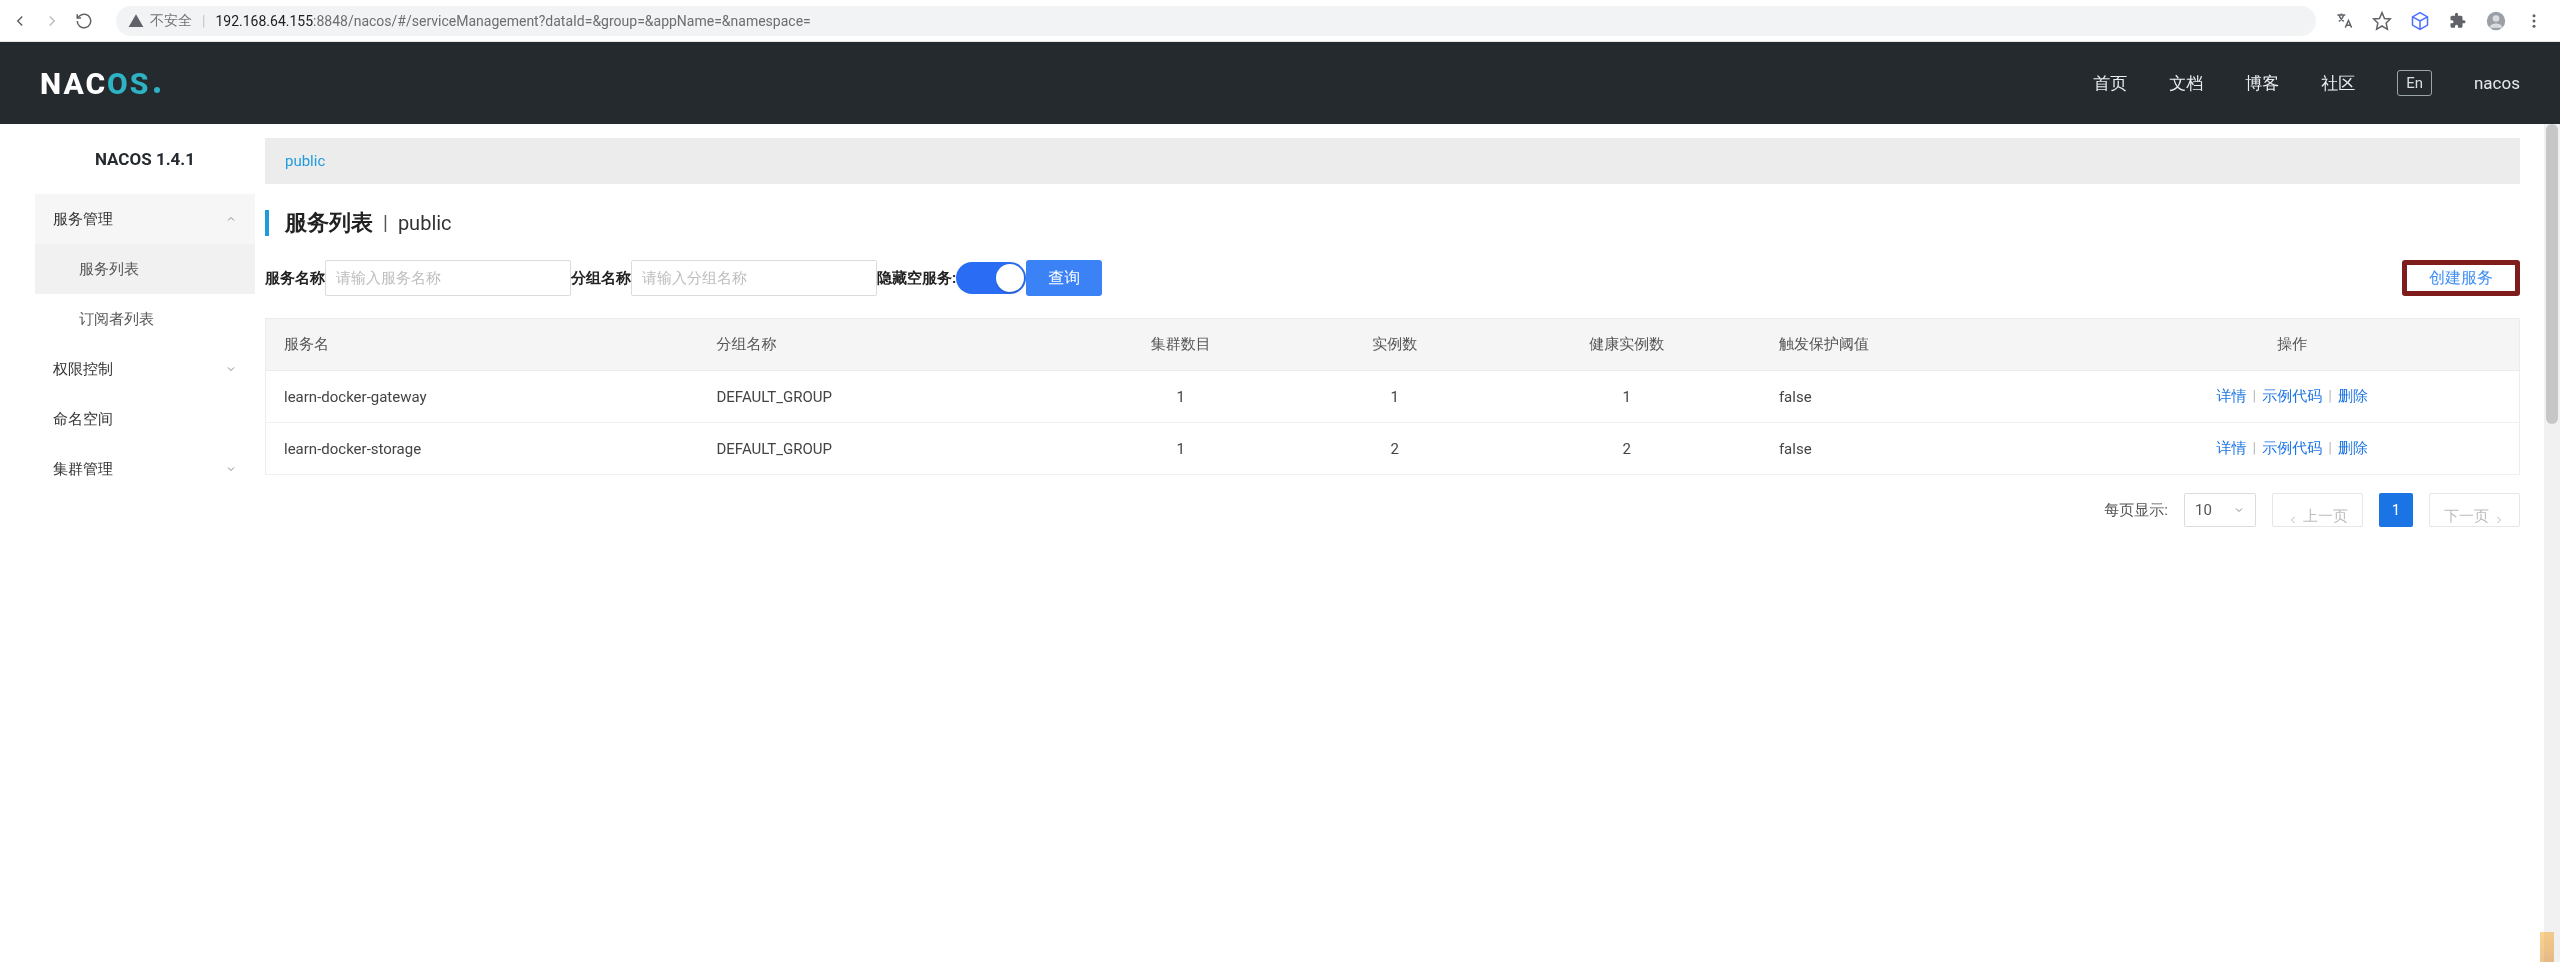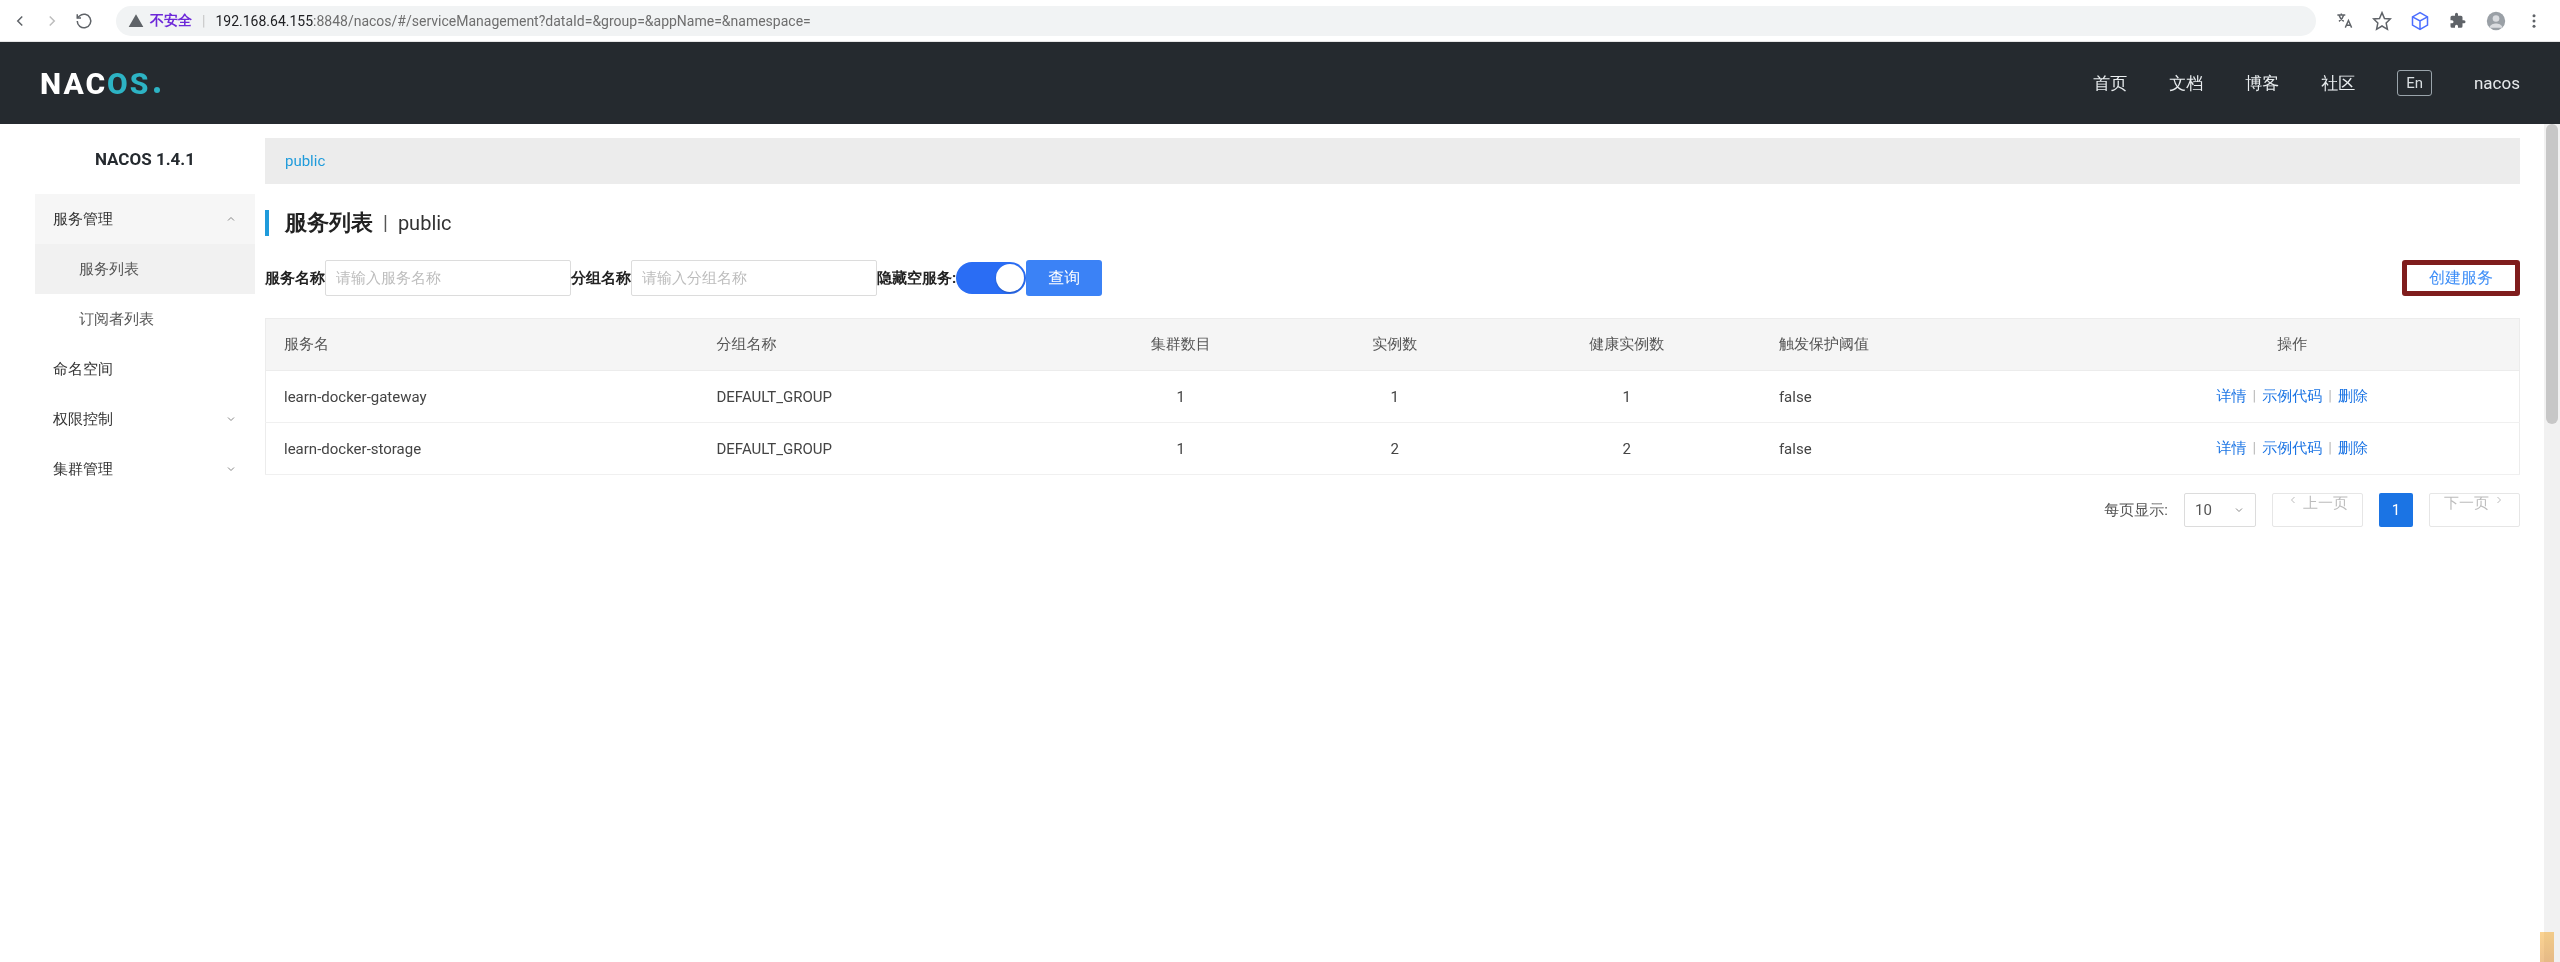--- a/index.html
+++ b/index.html
@@ -3,21 +3,21 @@
   <meta charset="utf-8">
   <style>
     * { margin: 0; padding: 0; box-sizing: border-box; font-family: -apple-system, BlinkMacSystemFont, "Segoe UI", Roboto, "Helvetica Neue", Arial, sans-serif; }
     body { background: #fff; color: #333; }
 
     
     .browser-bar { height: 42px; display: flex; align-items: center; padding: 0 10px; gap: 12px; border-bottom: 1px solid #e5e5e5; background: #fff; }
     .nav-icon { width: 20px; height: 20px; display: flex; align-items: center; justify-content: center; color: #5f6368; cursor: pointer; }
     .nav-icon.disabled { color: #bdbdbd; }
     .addr-wrap { flex: 1; display: flex; align-items: center; height: 30px; border-radius: 15px; background: #f1f3f4; padding: 0 12px; gap: 10px; font-size: 14px; color: #5f6368; margin: 0 6px 0 10px; }
-    .addr-wrap .warn { display: flex; align-items: center; gap: 6px; color: #6d28d9; font-weight: bold; }
+    .addr-wrap .warn { display: flex; align-items: center; gap: 6px; color: #737373; }
     .addr-wrap .sep { color: #c5c5c5; }
     .addr-wrap .url-text { font-family: sans-serif; color: #202124; white-space: nowrap; overflow: hidden; }
     .addr-wrap .url-text .host { color: #202124; }
     .addr-wrap .url-text .rest { color: #6e6e6e; }
     .chrome-right { display: flex; align-items: center; gap: 18px; padding-right: 6px; color: #5f6368; }
     .chrome-right svg, .nav-icon svg { display: block; }
 
     
     .top-header { height: 82px; background: #252a2f; display: flex; align-items: center; padding: 0 40px; }
     .logo { display: flex; align-items: center; }
@@ -67,21 +67,21 @@
     .tbl th { background: #f5f5f5; font-weight: 500; color: #555; text-align: left; padding: 16px 18px; border-bottom: 1px solid #ececec; }
     .tbl th.center, .tbl td.center { text-align: center; }
     .tbl td { padding: 16px 18px; color: #444; border-bottom: 1px solid #f0f0f0; }
     .tbl td.ops { text-align: center; }
     .tbl td.ops .op-link { color: #1b74e4; cursor: pointer; }
     .tbl td.ops .op-sep { color: #b9b9b9; margin: 0 6px; }
 
     .pager { display: flex; align-items: center; justify-content: flex-end; gap: 16px; margin-top: 18px; font-size: 15px; color: #555; }
     .pager .ps-label { }
     .pager .ps-select { width: 72px; height: 34px; border: 1px solid #dcdcdc; border-radius: 2px; display: flex; align-items: center; justify-content: space-between; padding: 0 10px; cursor: pointer; }
-    .pager .pg-btn { height: 34px; border: 1px solid #e6e6e6; background: #fff; padding: 0 14px; border-radius: 2px; color: #bcbcbc; display: flex; align-items: flex-start; gap: 4px; cursor: pointer; }
+    .pager .pg-btn { height: 34px; border: 1px solid #e6e6e6; background: #fff; padding: 0 14px; border-radius: 2px; color: #bcbcbc; display: flex; align-items: flex-end; gap: 4px; cursor: pointer; }
     .pager .pg-num { width: 34px; height: 34px; background: #1b74e4; color: #fff; display: flex; align-items: center; justify-content: center; border-radius: 2px; cursor: pointer; }
 
     
     .bottom-accent { position: fixed; right: 6px; bottom: 0; width: 14px; height: 30px; background: linear-gradient(#f59e0b,#d97706); opacity: .45; }
   </style>
 </head>
 <body>
 
 <div class="browser-bar">
   <div class="nav-icon">
@@ -180,27 +180,27 @@
         </svg>
     </div>
     <div class="sb-item sub active">
       <span>服务列表</span>
     </div>
     <div class="sb-item sub">
       <span>订阅者列表</span>
     </div>
 
     <div class="sb-item level1" style="background:#fff">
-      <span>命名空间</span>
-    </div>
-    <div class="sb-item level1" style="background:#fff">
       <span>权限控制</span>
       <svg class="sb-chevron" viewBox="0 0 24 24" fill="none" stroke="#888" stroke-width="2">
           <polyline points="6 9 12 15 18 9"></polyline>
         </svg>
+    </div>
+    <div class="sb-item level1" style="background:#fff">
+      <span>命名空间</span>
     </div>
     <div class="sb-item level1" style="background:#fff">
       <span>集群管理</span>
       <svg class="sb-chevron" viewBox="0 0 24 24" fill="none" stroke="#888" stroke-width="2">
           <polyline points="6 9 12 15 18 9"></polyline>
         </svg>
     </div>
   </div>
 
   <div class="main">

